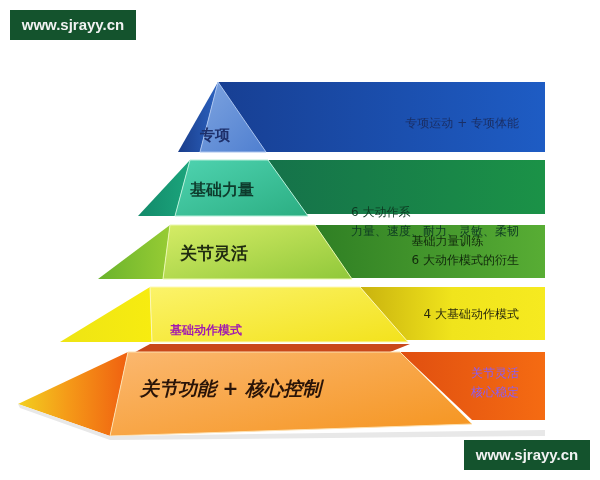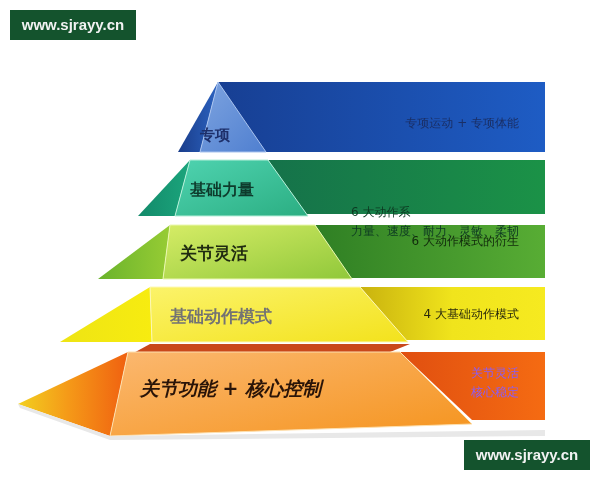--- a/index.html
+++ b/index.html
@@ -113,31 +113,32 @@
     <polygon points="400,352 545,352 545,420 472,420" fill="url(#gOrangeBand)"></polygon>
     <polygon points="128,352 18,404 110,436" fill="url(#gOrangeSide)"></polygon>
     <polygon points="128,352 400,352 472,424 110,436" fill="url(#gOrangeFace)" stroke="#fde0b0" stroke-width="1"></polygon>
     <polygon points="18,404 110,436 545,430 545,436 110,440 20,408" fill="#e8e8e8"></polygon>
   </g>
 </svg>
 
 <div class="tier-label" style="left:200px;top:126px;width:60px;font-size:15px;color:#1d2f6a;">专项</div>
 <div class="tier-label" style="left:190px;top:180px;width:100px;font-size:16px;color:#0e3b2c;">基础力量</div>
 <div class="tier-label" style="left:180px;top:242px;width:120px;font-size:17px;color:#1f2a10;">关节灵活</div>
-<div class="tier-label" style="left:170px;top:305px;width:170px;font-size:17px;color:#737373;">基础动作模式</div>
+<div class="tier-label" style="left:170px;top:322px;width:170px;font-size:12px;color:#a21caf;">基础动作模式</div>
 <div class="tier-label" style="left:140px;top:376px;width:240px;font-size:19px;color:#2a1408;font-style:italic;">关节功能 + 核心控制</div>
 
 <div class="band-text" style="right:81px;top:114px;color:#1a2f66;">
   <div>专项运动 + 专项体能</div>
 </div>
 <div class="band-text" style="right:81px;top:167px;color:#0d3a22;margin-top:36px;">
   <div>6 大动作系</div>
   <div>力量、速度、耐力、灵敏、柔韧</div>
 </div>
 <div class="band-text" style="right:81px;top:232px;color:#112a0c;">
+  <div>基础力量训练</div>
   <div>6 大动作模式的衍生</div>
 </div>
 <div class="band-text" style="right:81px;top:305px;color:#2a2a0c;">
   <div>4 大基础动作模式</div>
 </div>
 <div class="band-text" style="right:81px;top:364px;color:#8b5cf6;">
   <div>关节灵活</div>
   <div>核心稳定</div>
 </div>
 

